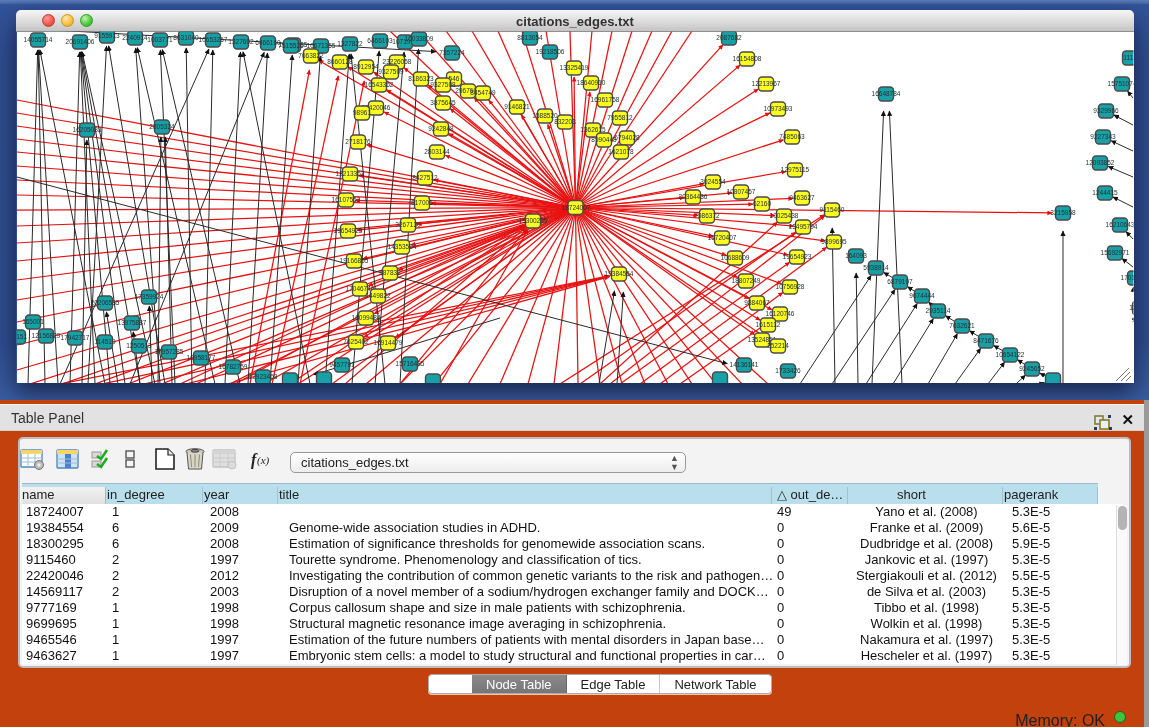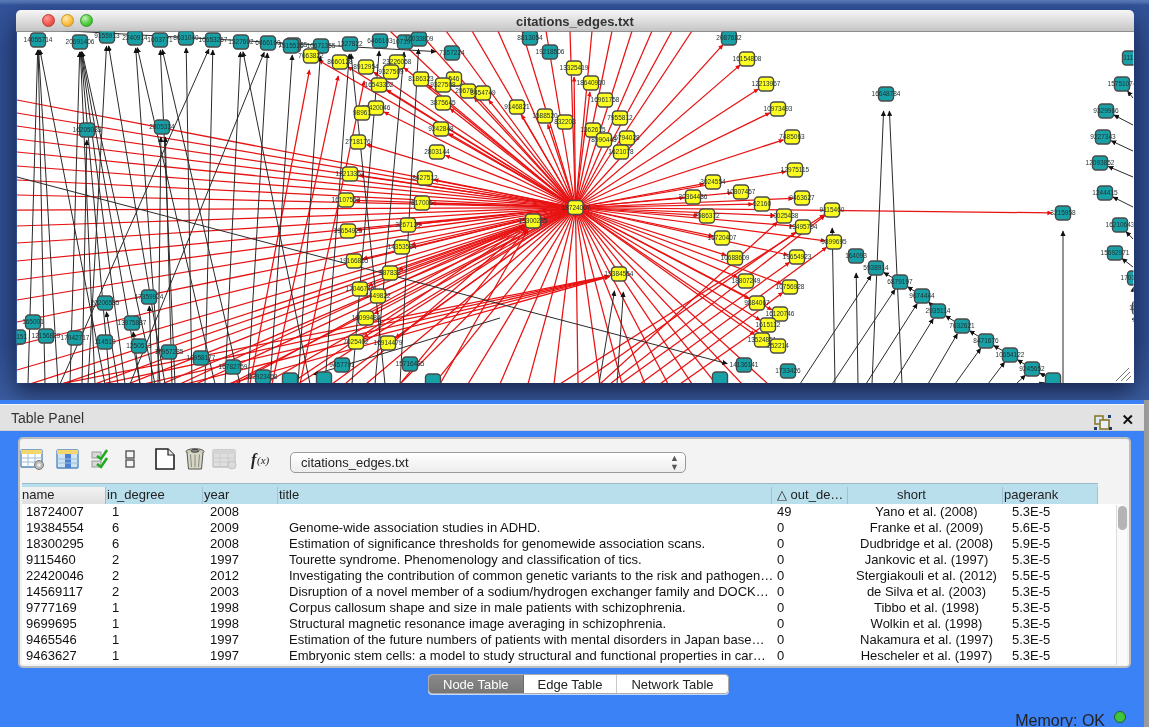--- a/index.html
+++ b/index.html
@@ -8,21 +8,21 @@
 #win { position:absolute; left:16px; top:10px; width:1118px; height:373px; border-radius:6px 6px 0 0; box-shadow:0 10px 22px rgba(0,0,20,.55); }
 #titlebar { position:absolute; left:0; top:0; width:100%; height:22px; border-radius:5px 5px 0 0; background:linear-gradient(#f6f6f6,#dcdcdc 55%,#c4c4c4); border-bottom:1px solid #8f8f8f; }
 #title { position:absolute; width:100%; text-align:center; top:4px; font-size:13px; font-weight:bold; color:#333; }
 .tl { position:absolute; top:4px; width:13px; height:13px; border-radius:50%; }
 #tl1 { left:26px; background:radial-gradient(circle at 35% 30%, #ff9a94, #f25a50 55%, #ce3a31); border:1px solid #b83d36;}
 #tl2 { left:45px; background:radial-gradient(circle at 35% 30%, #ffe9a8, #fdbf45 55%, #df9b21); border:1px solid #c8961f;}
 #tl3 { left:64px; background:radial-gradient(circle at 35% 30%, #c4f2b2, #52cc41 55%, #2ea025); border:1px solid #2f9d28;}
 #canvas { position:absolute; left:0.5px; top:22px; width:1117px; height:351px; background:#fff; }
 #graph { position:absolute; left:0; top:0; }
 .nl { font-size:6.5px; fill:#233; text-anchor:middle; font-family:"Liberation Sans",sans-serif; }
-#panel { position:absolute; left:0; top:400px; width:1149px; height:327px; background:#3b82f6; }
+#panel { position:absolute; left:0; top:400px; width:1149px; height:327px; background:#c2410c; }
 #phead { position:absolute; left:0; top:4px; width:1144px; height:27px; background:#e2e2e2; border-top:1px solid #f5f5f5; border-bottom:1px solid #d0d0d0; }
 #phead span { position:absolute; left:11px; top:5px; font-size:14px; color:#333; }
 #rstrip { position:absolute; right:0; top:0; width:5px; height:327px; background:#9a9a9a; }
 #pbox { position:absolute; left:18px; top:37px; width:1113px; height:231px; background:#f3f3f3; border:2px solid #bdbdbd; border-radius:5px; }
 #toolbar { position:absolute; left:0; top:0; width:100%; height:44px; }
 #combo { position:absolute; left:270px; top:13px; width:396px; height:21px; background:linear-gradient(#fff,#ededed); border:1px solid #9a9a9a; border-radius:5px; font-size:13px; color:#222; padding:2px 0 0 10px; }
 #combo .arr { position:absolute; right:6px; top:1px; font-size:9px; color:#555; letter-spacing:0; line-height:9px; }
 #thead { position:absolute; left:2px; top:44px; width:1076px; height:21px; background:#b9dfec; border-top:1px solid #9bb9c6; }
 #thead span { position:absolute; top:3px; font-size:13px; color:#222; border-right:1px solid #9fc3d2; height:21px; }
 #tbody { position:absolute; left:2px; top:65px; width:1101px; height:160px; background:#fff; font-size:13px; color:#111; }
@@ -30,21 +30,21 @@
 .tr span { position:absolute; top:0; display:inline-block; overflow:hidden; }
 .c0 { left:4px; width:80px; }
 .c1 { left:90px; width:90px; }
 .c2 { left:188px; width:80px; }
 .c3 { left:267px; width:486px; }
 .c4 { left:755px; width:60px; }
 .c5 { left:827px; width:155px; text-align:center; }
 .c6 { left:990px; width:80px; }
 #sbar { position:absolute; right:2px; top:66px; width:11px; height:160px; background:#fafafa; border-left:1px solid #ddd; }
 #sthumb { position:absolute; left:1px; top:1px; width:9px; height:24px; border-radius:5px; background:#b4b4b4; }
-#tabs { position:absolute; left:428px; top:274px; height:20px; display:flex; border:1px solid #ababab; border-radius:4px; overflow:hidden; background:#fff; box-shadow:0 1px 0 rgba(255,255,255,.7); }
+#tabs { position:absolute; left:428px; top:274px; height:20px; display:flex; border:1px solid #ababab; border-radius:4px; overflow:hidden; background:#fff; box-shadow:0 1px 0 rgba(255,255,255,.7);padding-left:43px; }
 .tab { font-size:13px; padding:2px 14px 0 14px; color:#222; border-right:1px solid #c9c9c9; }
 .tab.sel { background:linear-gradient(#8a8a8a,#767676); color:#fff; border-right:1px solid #6a6a6a; }
 .tab:last-child { border-right:none; }
 #status { position:absolute; right:44px; top:312px; font-size:16px; color:#222;margin-left:48px; }
 #status .dot { position:absolute; right:-21px; top:-1px; width:12px; height:12px; border-radius:50%; background:#3fc43c; border:1.5px solid #2a5a2a; }
 #flicon { position:absolute; right:32px; top:9px; width:18px; height:17px; }
 #closex { position:absolute; right:10px; top:6px; font-size:15px; font-weight:bold; color:#111; }
 </style></head>
 <body>
 <div id="stage">

